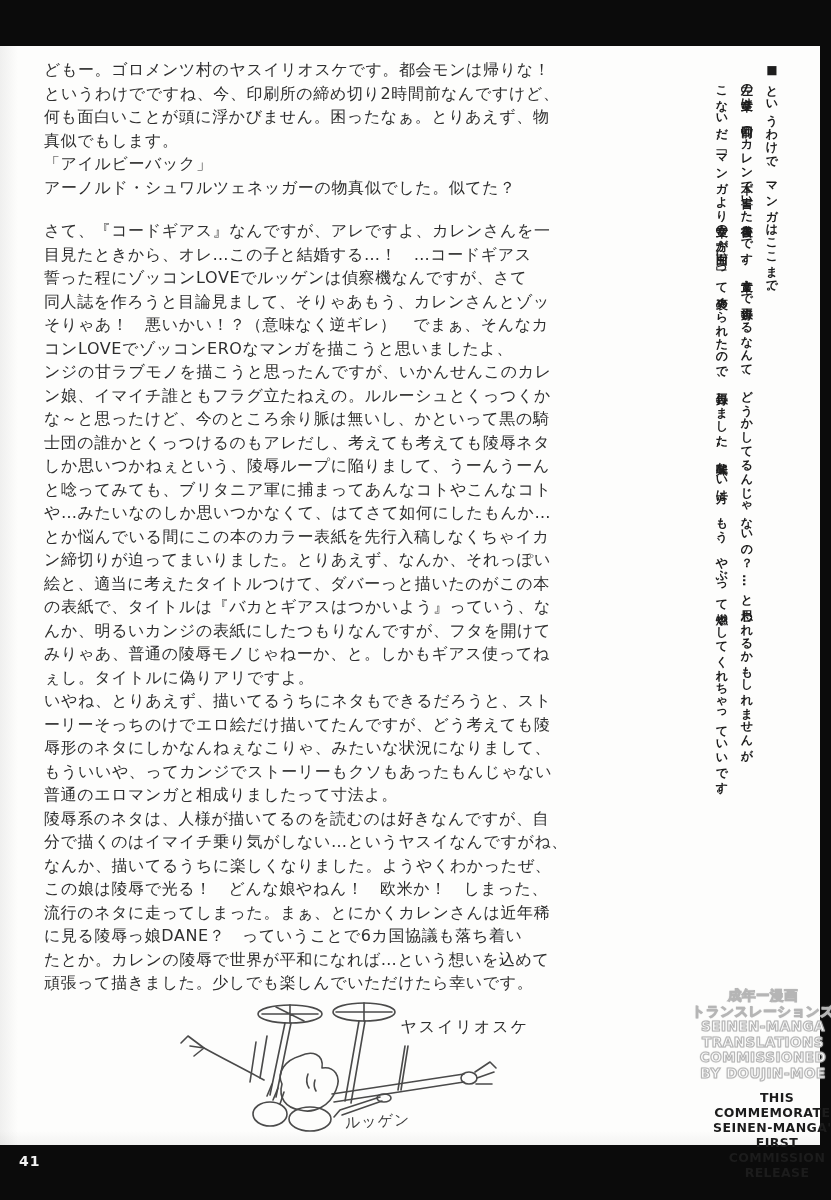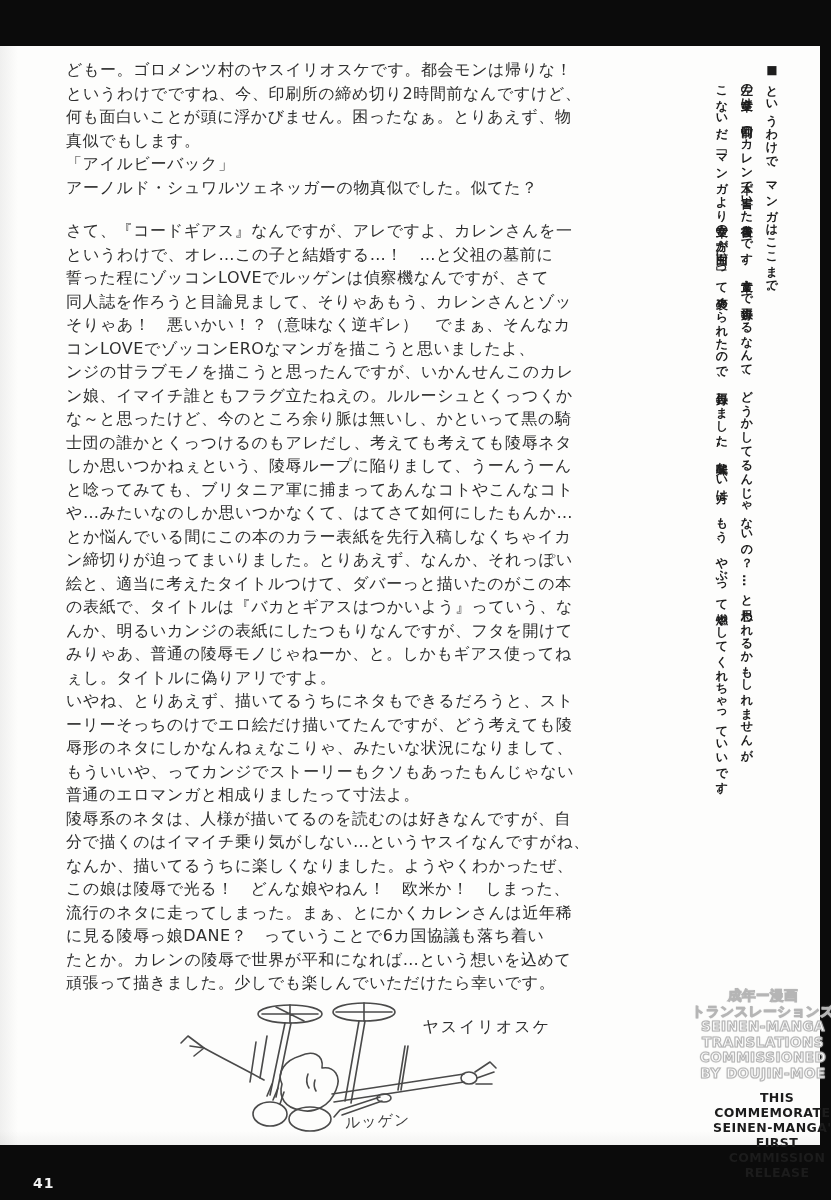--- a/index.html
+++ b/index.html
@@ -9,28 +9,28 @@
     background: #fdfdfc;
     overflow: hidden;
     font-family: "DejaVu Sans", sans-serif;
   }
   .bar { position: absolute; background: #0b0b0b; }
   .top-bar { left: 0; top: 0; width: 831px; height: 46px; }
   .bottom-bar { left: 0; top: 1145px; width: 831px; height: 55px; }
   .right-strip { left: 820px; top: 0; width: 11px; height: 1200px; }
 
   .page-number {
-    position: absolute; left: 33px; top: 1153px;
+    position: absolute; left: 19px; top: 1153px;
     color: #f2f2f2; font-size: 14px; font-weight: bold;
-    letter-spacing: 1px; z-index: 5; margin-top: 22px;
+    letter-spacing: 1px; z-index: 5;
   }
 
   
   .main-text {
-    position: absolute; left: 66px; top: 58px; width: 540px;
+    position: absolute; left: 44px; top: 58px; width: 540px;
     color: #2e2e2e; font-size: 16px; line-height: 23.5px;
     letter-spacing: 0.6px;
   }
   .main-text .hand-line { white-space: pre; height: 23.5px; }
   .para-2 { margin-top: 20px; }
   .signature {
     text-align: right; padding-right: 55px; margin-top: 20px;
     font-size: 16px; letter-spacing: 2px; color: #2e2e2e;
   }
 
@@ -93,21 +93,21 @@
   <div class="para-1">
       <div class="hand-line">どもー。ゴロメンツ村のヤスイリオスケです。都会モンは帰りな！</div>
       <div class="hand-line">というわけでですね、今、印刷所の締め切り2時間前なんですけど、</div>
       <div class="hand-line">何も面白いことが頭に浮かびません。困ったなぁ。とりあえず、物</div>
       <div class="hand-line">真似でもします。</div>
       <div class="hand-line">「アイルビーバック」</div>
       <div class="hand-line">アーノルド・シュワルツェネッガーの物真似でした。似てた？</div>
     </div>
   <div class="para-2">
       <div class="hand-line">さて、『コードギアス』なんですが、アレですよ、カレンさんを一</div>
-      <div class="hand-line">というわけで、オレ…この子と結婚する…！　…と父祖の墓前に</div>
+      <div class="hand-line">目見たときから、オレ…この子と結婚する…！　…コードギアス</div>
       <div class="hand-line">誓った程にゾッコンLOVEでルッゲンは偵察機なんですが、さて</div>
       <div class="hand-line">同人誌を作ろうと目論見まして、そりゃあもう、カレンさんとゾッ</div>
       <div class="hand-line">そりゃあ！　悪いかい！？（意味なく逆ギレ）　でまぁ、そんなカ</div>
       <div class="hand-line">コンLOVEでゾッコンEROなマンガを描こうと思いましたよ、</div>
       <div class="hand-line">ンジの甘ラブモノを描こうと思ったんですが、いかんせんこのカレ</div>
       <div class="hand-line">ン娘、イマイチ誰ともフラグ立たねえの。ルルーシュとくっつくか</div>
       <div class="hand-line">な～と思ったけど、今のところ余り脈は無いし、かといって黒の騎</div>
       <div class="hand-line">士団の誰かとくっつけるのもアレだし、考えても考えても陵辱ネタ</div>
       <div class="hand-line">しか思いつかねぇという、陵辱ループに陥りまして、うーんうーん</div>
       <div class="hand-line">と唸ってみても、ブリタニア軍に捕まってあんなコトやこんなコト</div>

